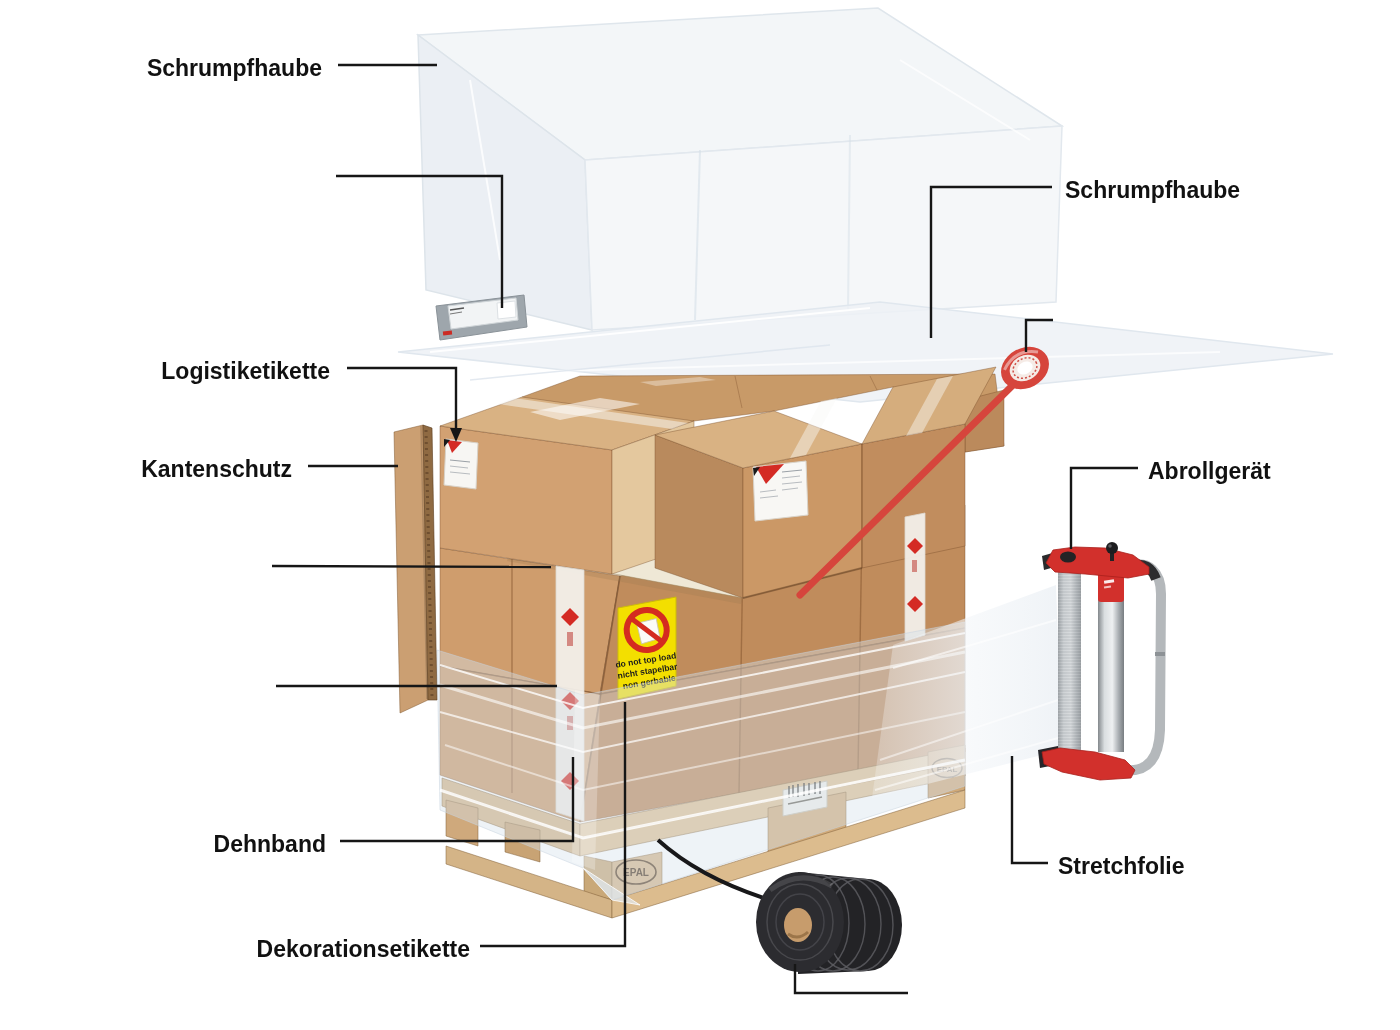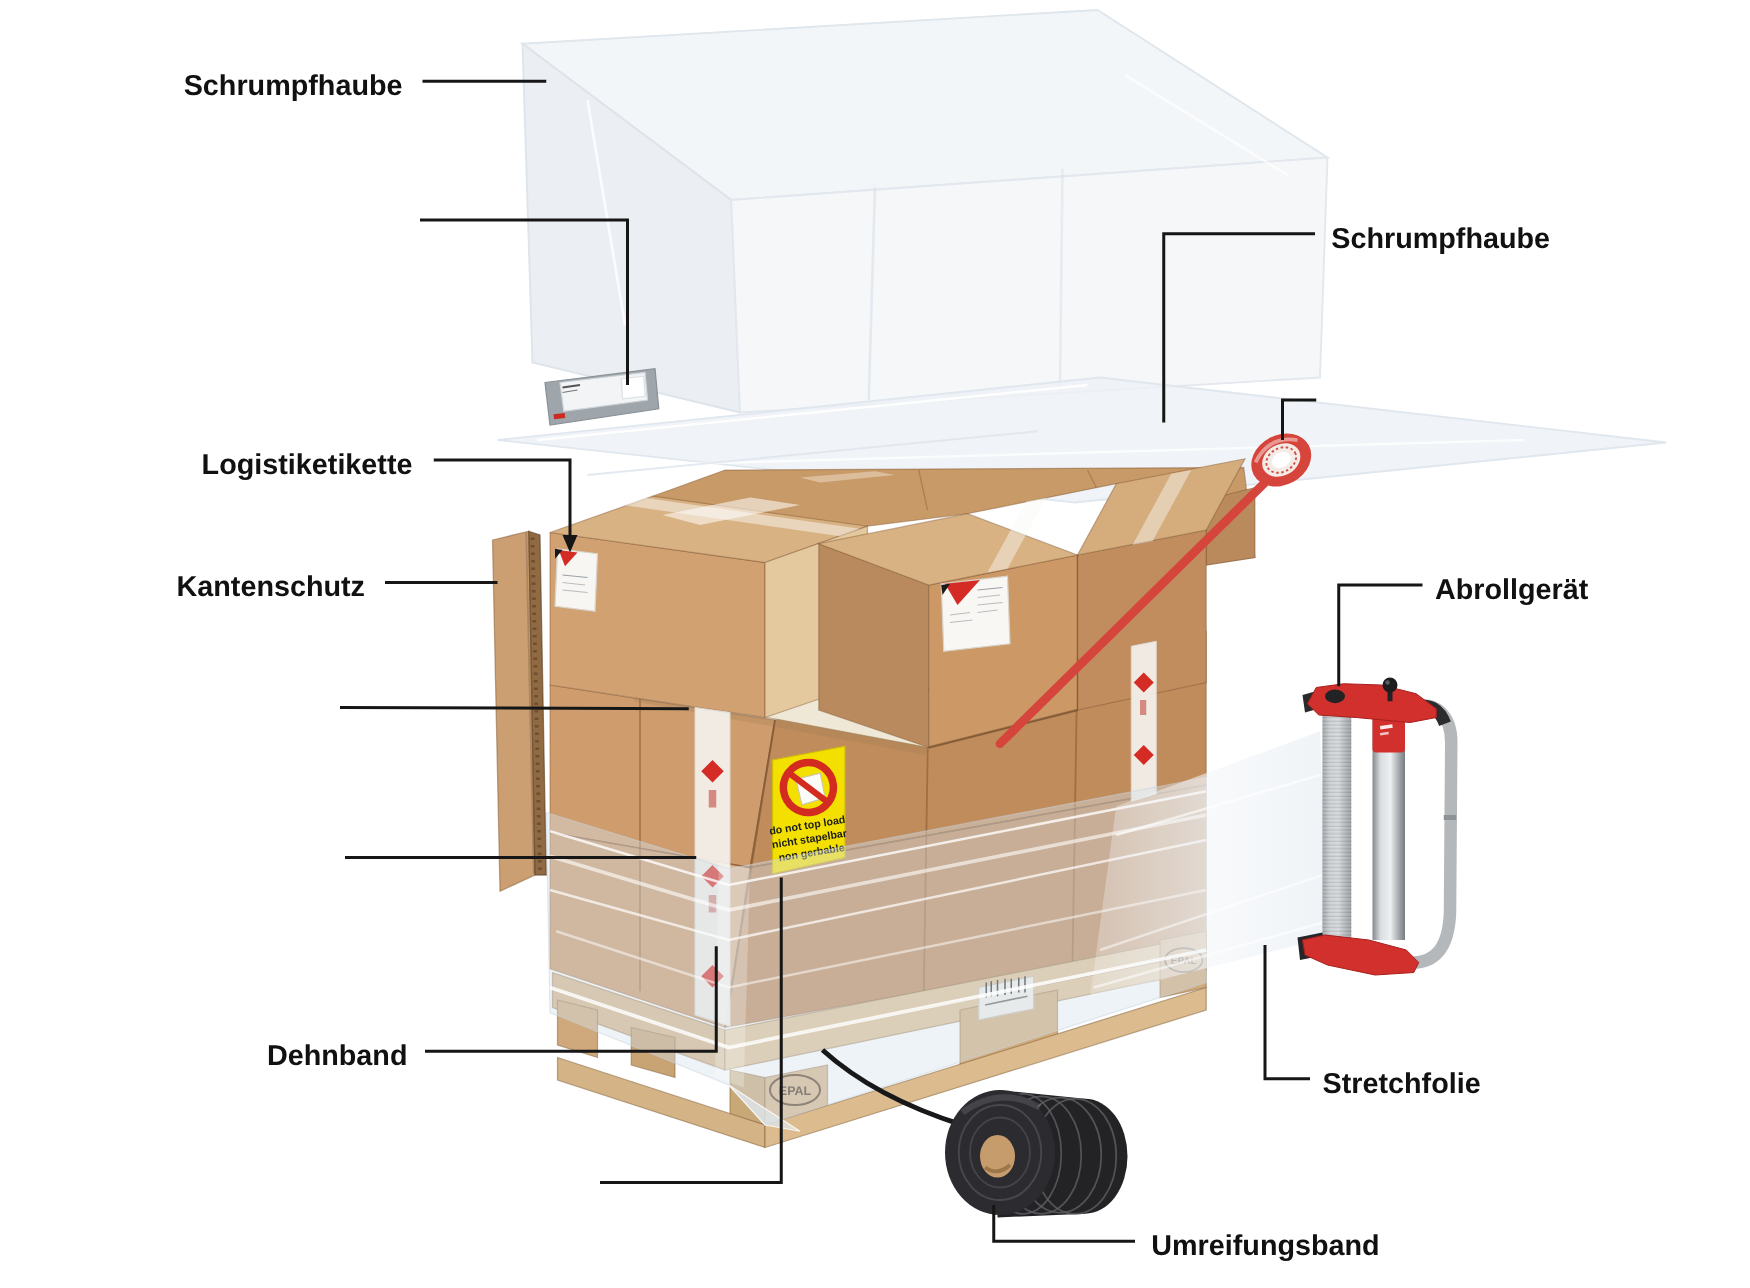--- a/index.html
+++ b/index.html
@@ -308,18 +308,18 @@
     <path d="M1138,468 H1071 V549"></path>
     <path d="M1048,863 H1012 V756"></path>
     <path d="M795,964 V993 H908"></path>
   </g>
 </svg>
 
 <div class="callout r" style="right:1078px;top:51px">Schrumpfhaube</div>
 <div class="callout r" style="right:1070px;top:354px">Logistiketikette</div>
 <div class="callout r" style="right:1108px;top:452px">Kantenschutz</div>
 <div class="callout r" style="right:1074px;top:827px">Dehnband</div>
+<div class="callout r" style="right:930px;top:932px">Dekorationsetikette</div>
 <div class="callout" style="left:1065px;top:173px">Schrumpfhaube</div>
 <div class="callout" style="left:1148px;top:454px">Abrollgerät</div>
 <div class="callout" style="left:1058px;top:849px">Stretchfolie</div>
-<div class="callout" style="left:921px;top:979px">Umreifungsband</div>
 
 </div>
 
 </body></html>

